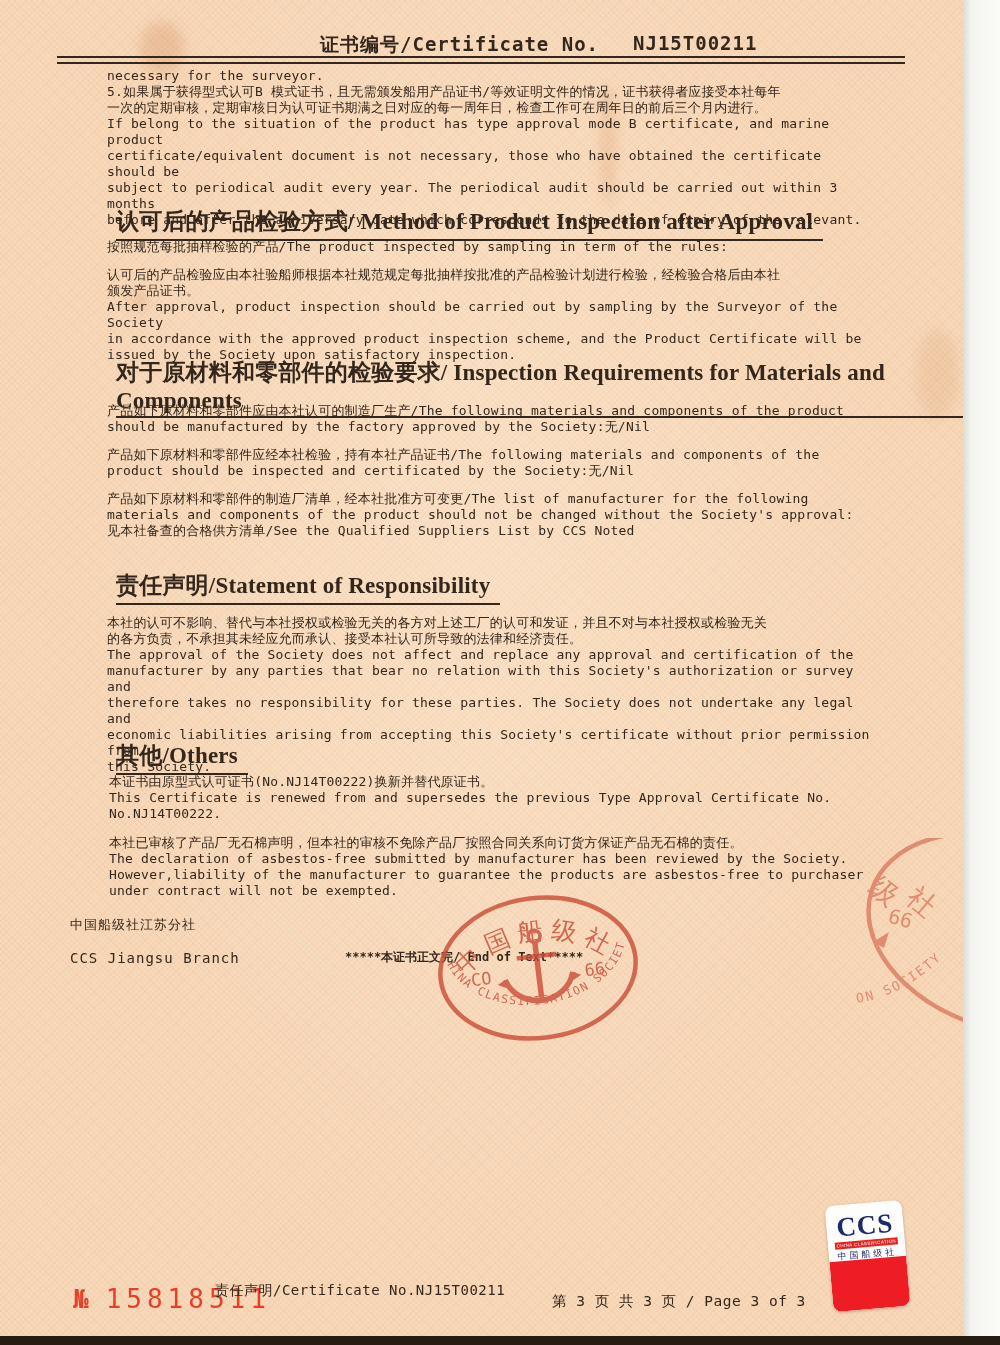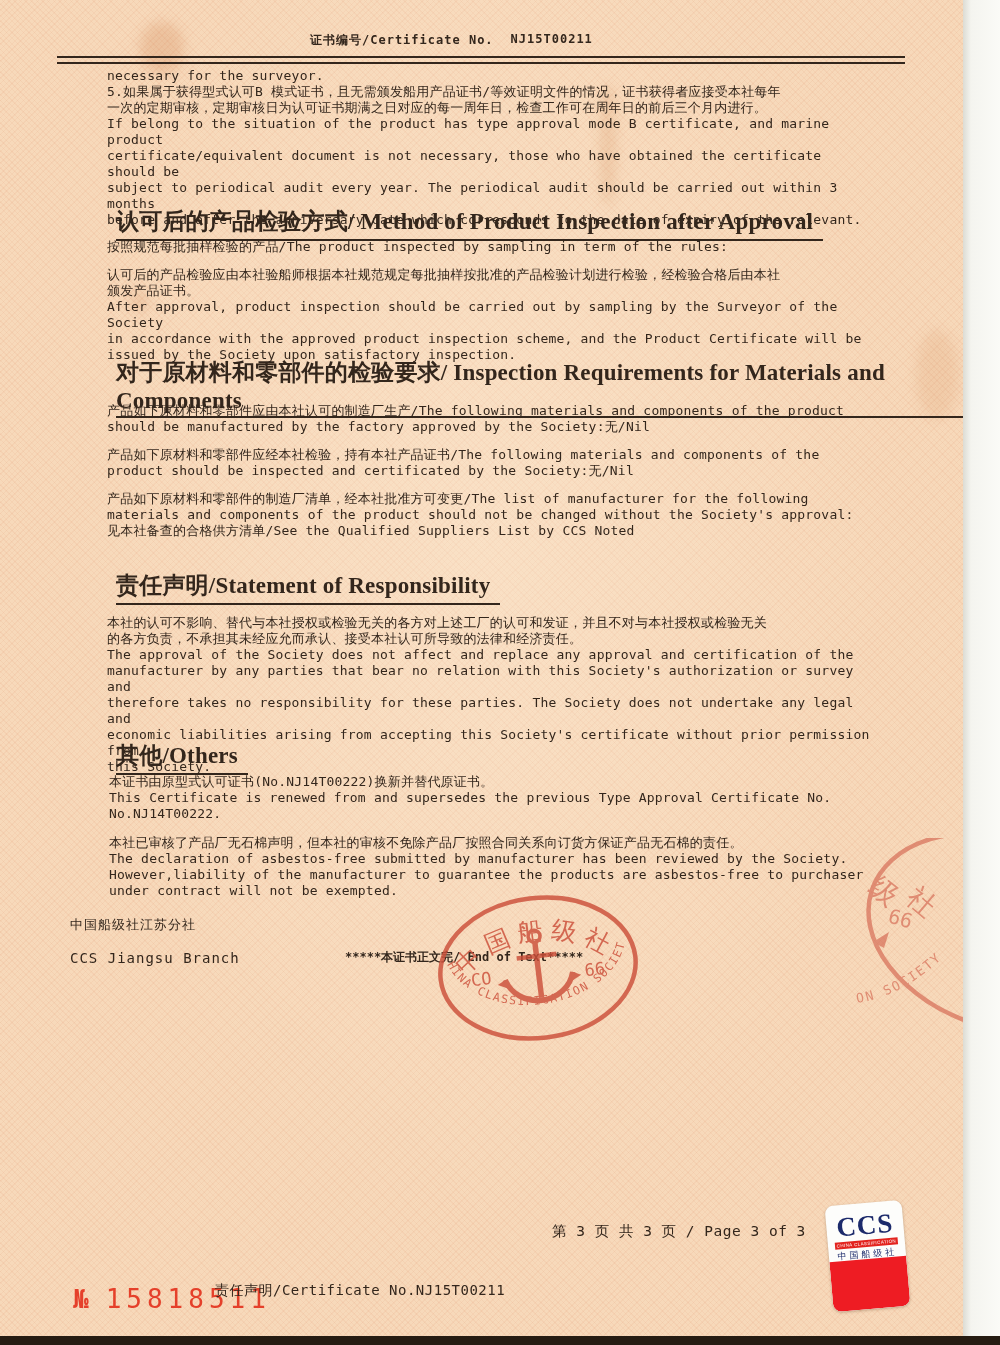--- a/index.html
+++ b/index.html
@@ -34,22 +34,22 @@
     letter-spacing:.2px;
   }
   .heading{
     position:absolute;left:68px;
     font-family:"Liberation Serif", serif;font-weight:bold;font-size:23px;
     border-bottom:2.5px solid #33261c;padding:0 10px 2px 0;
     letter-spacing:.2px;
     margin-left:48px;
   }
   #header-line{
-    position:absolute;left:310px;top:32px;font-size:12px;font-weight:bold;
-    display:flex;gap:17px;letter-spacing:1px;
+    position:absolute;left:320px;top:32px;font-size:19px;font-weight:bold;
+    display:flex;gap:34px;letter-spacing:1px;
   }
   #rule-double{
     position:absolute;left:57px;top:56px;width:848px;height:4px;
     border-top:2.5px solid #33261c;border-bottom:2px solid #33261c;
   }
   .sig{position:absolute;left:70px;font-size:13px;letter-spacing:1px;}
   #end-text{position:absolute;left:345px;top:949px;font-size:12px;font-weight:bold;}
   
   #main-stamp{position:absolute;left:432px;top:890px;opacity:.82;}
   #edge-stamp{position:absolute;left:853px;top:838px;opacity:.62;}
@@ -75,21 +75,21 @@
   #sticker-red{
     position:absolute;left:0;bottom:0;width:100%;height:50px;background:#ee1c23;
     border-radius:0 0 8px 8px;
   }
   
   #serial{
     position:absolute;left:73px;top:1284px;color:#e5402a;
     font-size:26px;letter-spacing:3px;font-weight:bold;display:flex;gap:14px;
   }
   #footer-cert{position:absolute;left:215px;top:1282px;font-size:14px;letter-spacing:.5px;}
-  #footer-page{position:absolute;left:552px;top:1222px;font-size:14.5px;letter-spacing:.5px;}
+  #footer-page{position:absolute;left:552px;top:1292px;font-size:14.5px;letter-spacing:.5px;}
   svg text{font-family:"DejaVu Sans Mono", monospace;}
 </style>
 </head>
 <body>
 
 <div id="paper">
 
   <div class="stain" style="left:140px;top:22px;width:44px;height:52px;background:rgba(200,115,60,.22);"></div>
   <div class="stain" style="left:600px;top:85px;width:16px;height:120px;background:rgba(200,120,65,.18);border-radius:40%;"></div>
   <div class="stain" style="left:916px;top:330px;width:42px;height:90px;background:rgba(205,125,70,.14);"></div>

